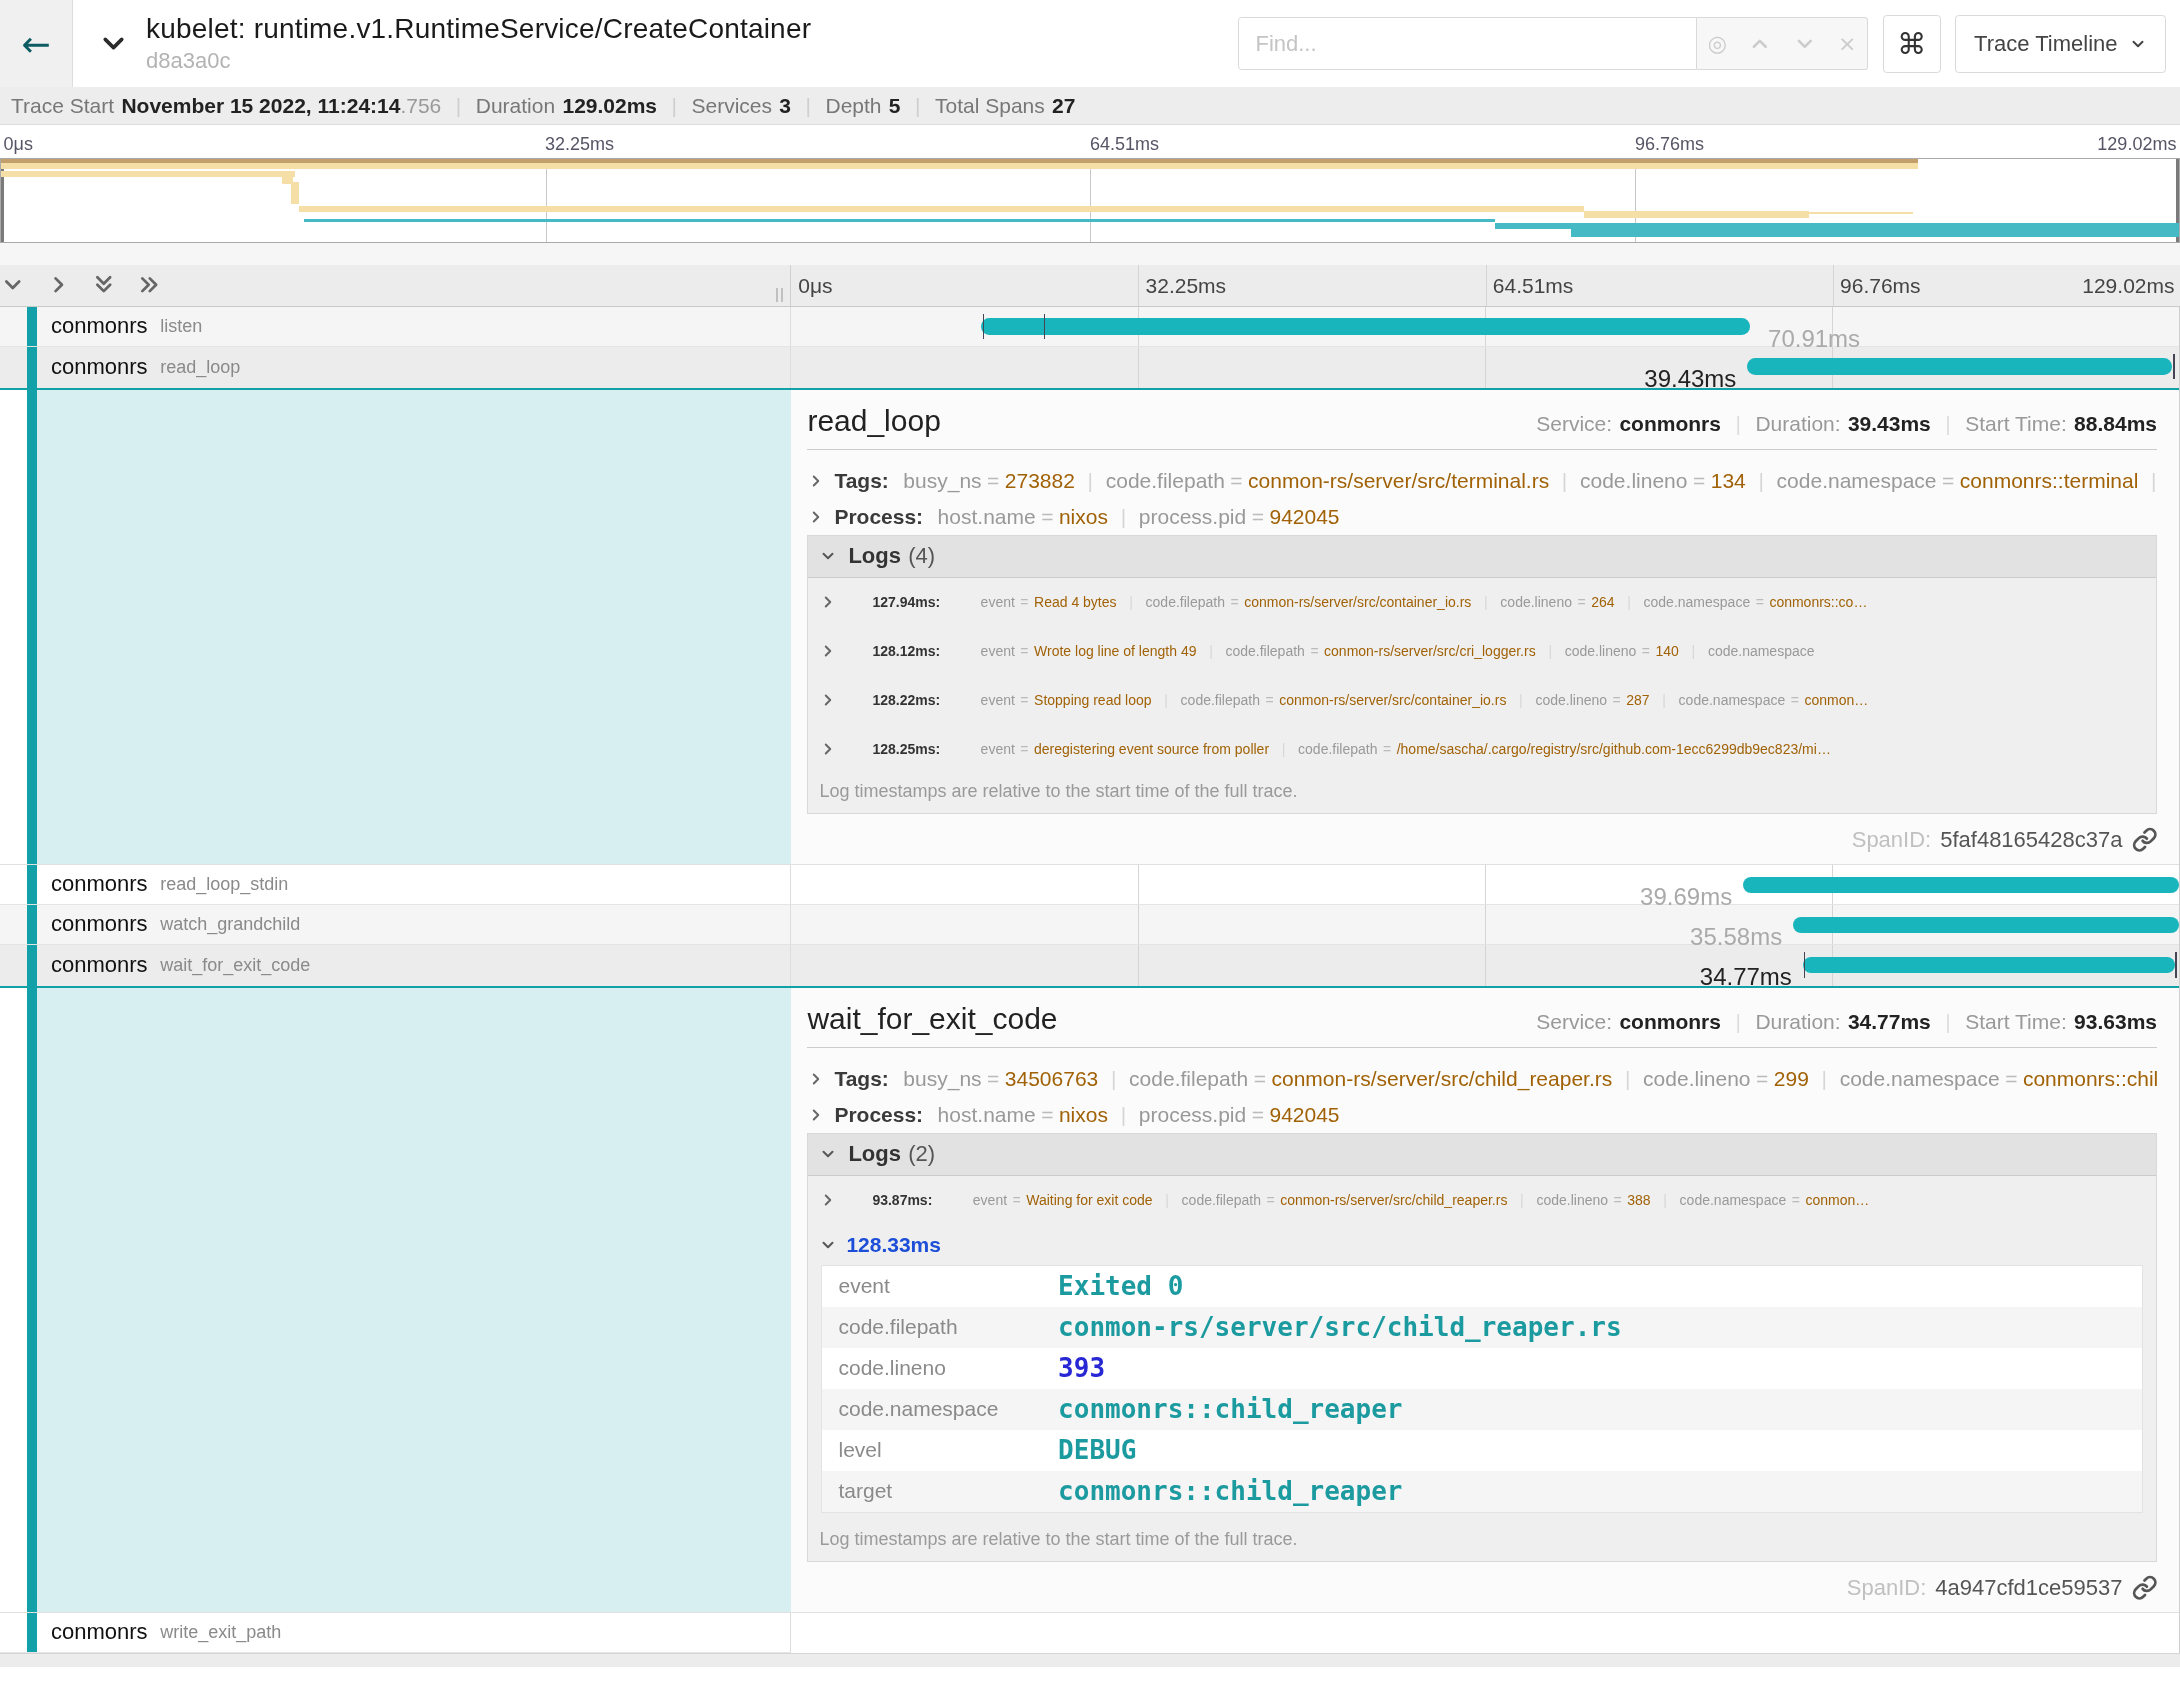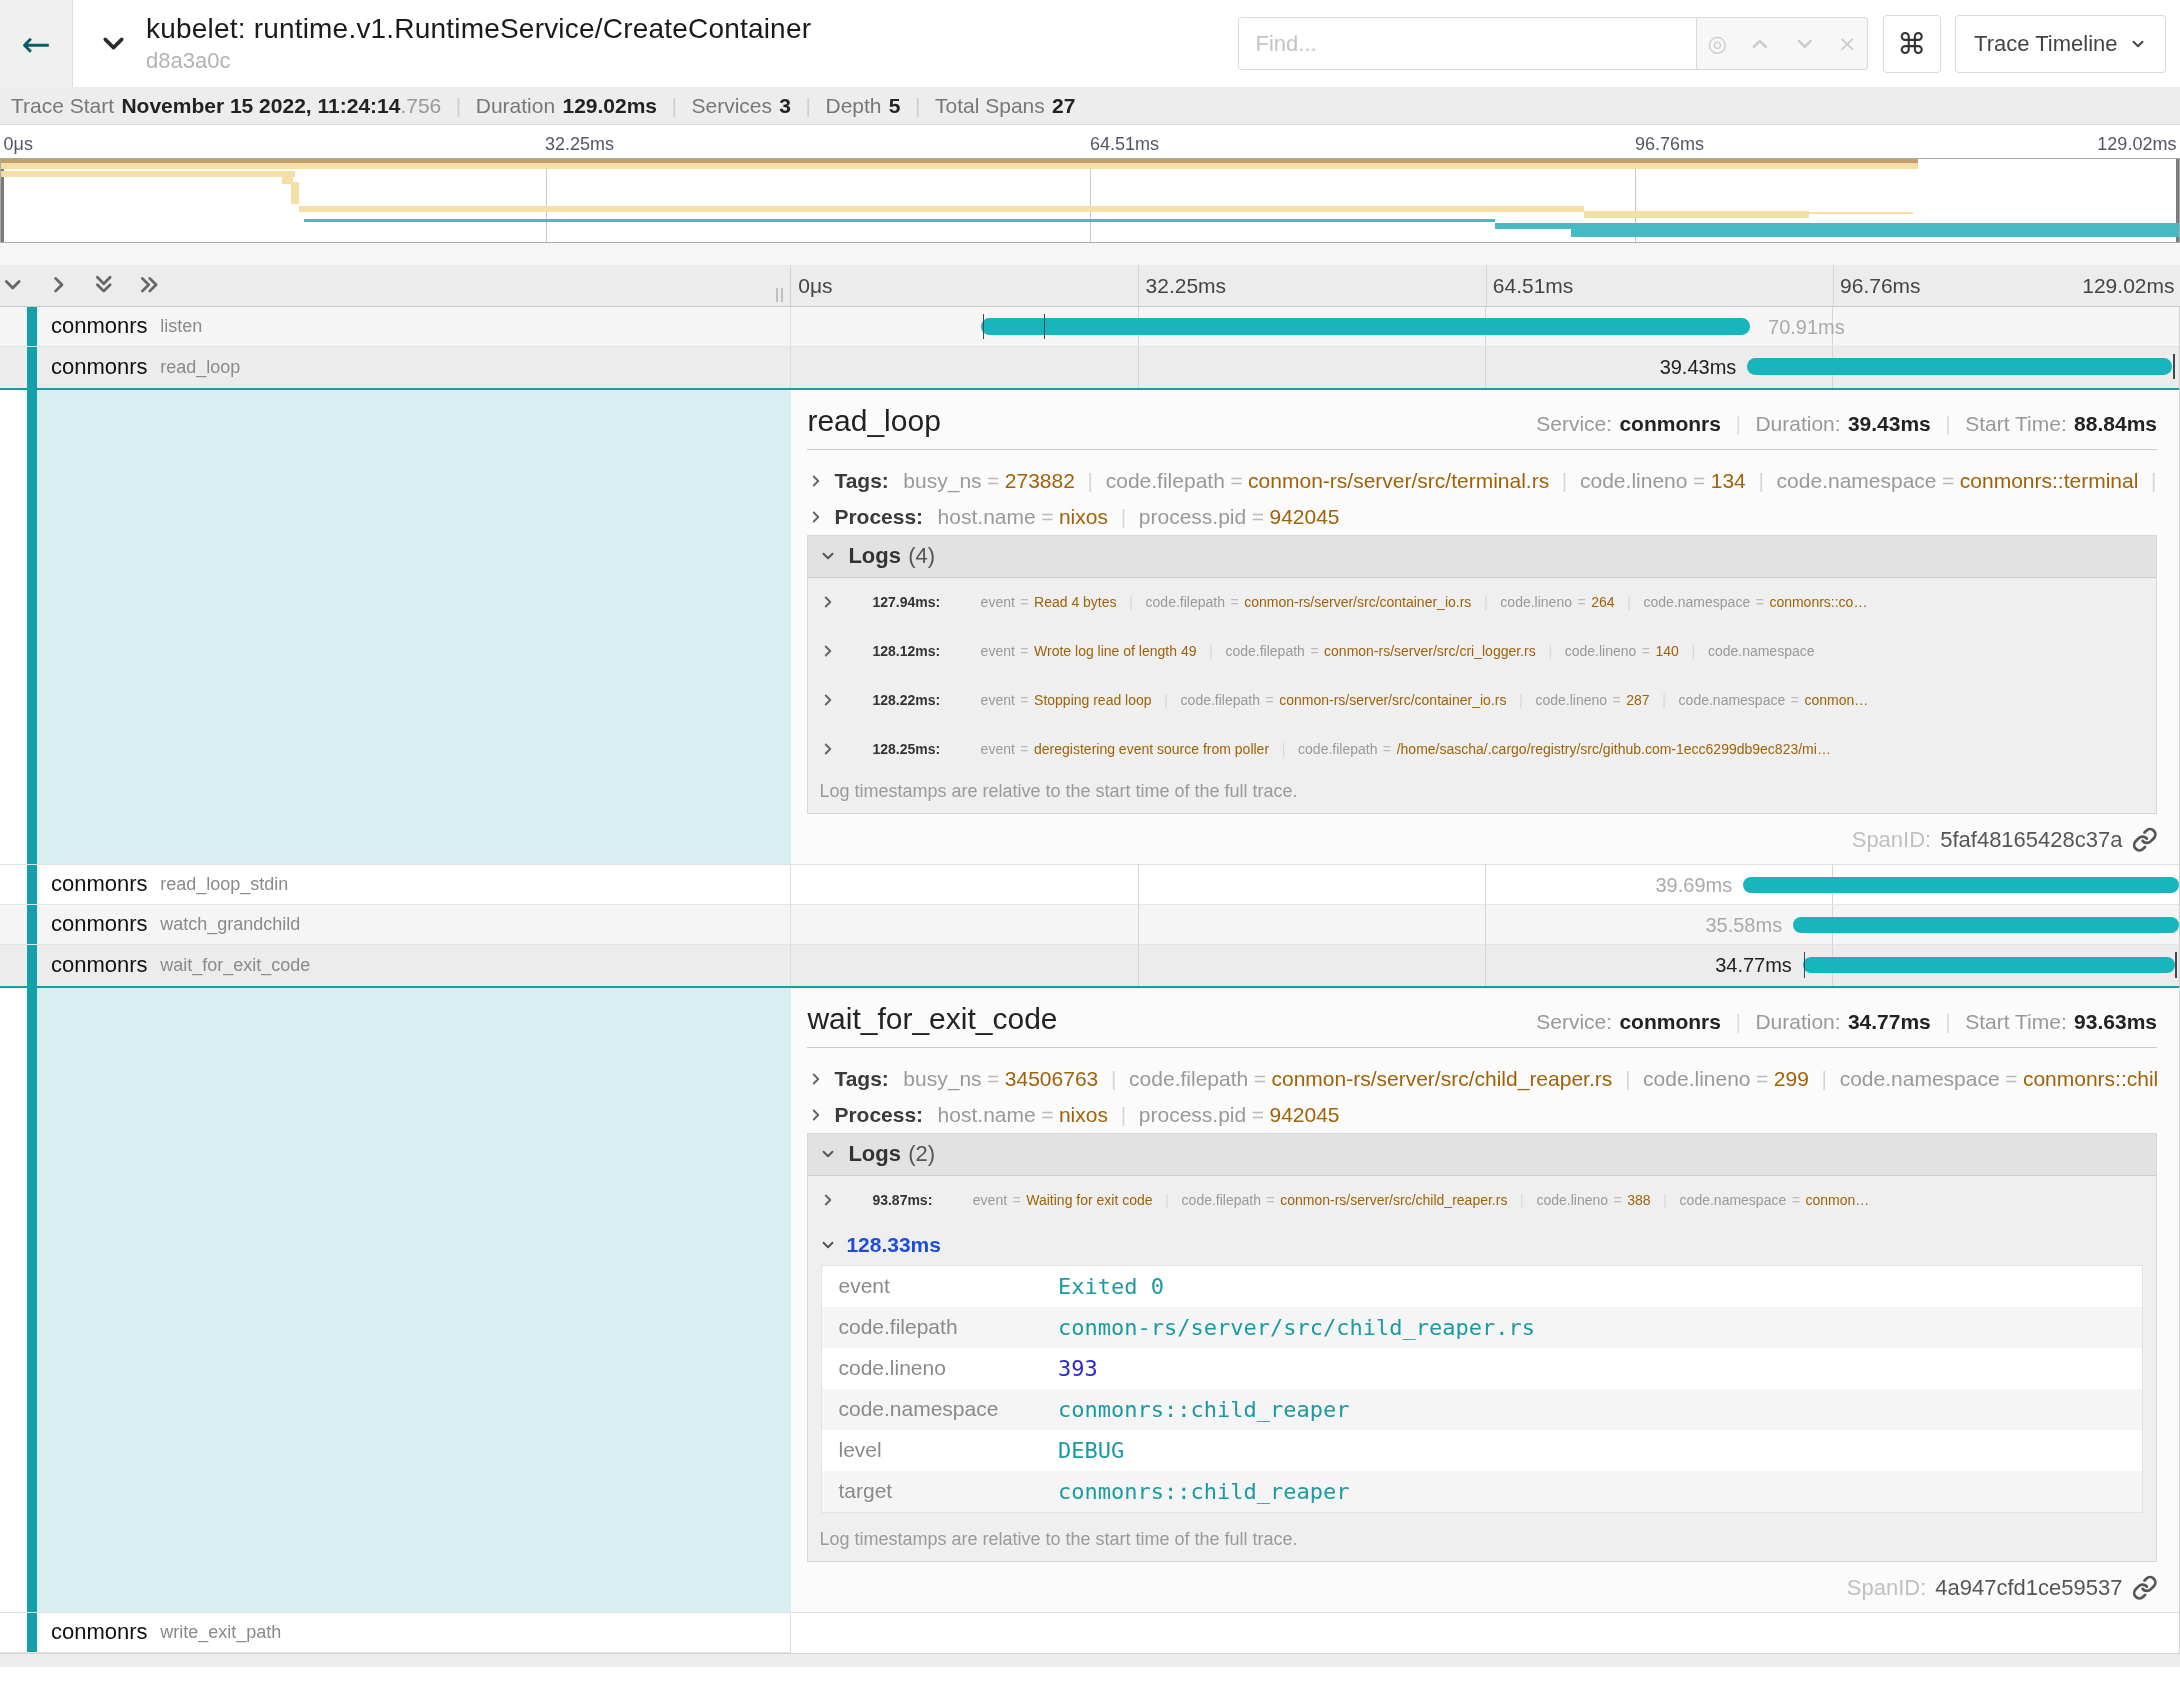--- a/index.html
+++ b/index.html
@@ -62,21 +62,21 @@
   .span-row.sel .name-cell { border-bottom:none; }
   .span-row.shade .name-cell, .span-row.shade .tl-cell { background:#f5f5f5; }
   .span-row.sel .name-cell, .span-row.sel .tl-cell { background:#ececec; }
   .accent { position:absolute; left:27px; top:0; bottom:0; width:10px; background:#12a1a8; }
   .svc { margin-left:51px; font-size:22px; color:#111; }
   .op { margin-left:12.7px; font-size:18px; color:#8a8a8a; }
   .tl-cell { flex:1; position:relative; border-bottom:0.9px solid #e4e4e4; }
   .span-row.sel .tl-cell { border-bottom:none; }
   .bar { position:absolute; top:11.8px; height:16.4px; background:#19b5bc; border-radius:8.2px; }
   .bar-tick { position:absolute; top:7.3px; width:1.8px; height:25.5px; background:#445; }
-  .dur { position:absolute; top:9px; font-size:20px; color:#aaa; white-space:nowrap; }
+  .dur { position:absolute; top:18px; font-size:24px; color:#aaa; white-space:nowrap; }
   .dur.dark { color:#222; }
 
   
   .detail-row { display:flex; border-bottom:0.9px solid #e0e0e0; }
   .detail-left { width:791px; background:#fff; position:relative; flex-shrink:0; }
   .detail-left .fill { position:absolute; left:37px; right:0; top:0; bottom:0; background:#d8eff1; }
   .detail-left .accent { left:27px; }
   .detail-main { flex:1; background:#fbfbfb; padding:14.5px 22px 11px 16.4px; overflow:hidden; }
   .dhead { display:flex; align-items:baseline; }
   .dtitle { font-size:30px; color:#222; flex:1; }
@@ -106,21 +106,21 @@
   .log-row .chev { color:#666; margin-right:9px; flex-shrink:0; display:flex; }
   .log-row .ltime { font-weight:bold; color:#333; margin-right:14.5px; flex-shrink:0; }
   .log-note { font-size:18px; color:#9a9a9a; padding:7.3px 11px 11px 11px; }
   .log-sub { display:flex; align-items:center; height:40px; padding:0 11px; font-size:21px; cursor:pointer; }
   .log-sub .chev { color:#555; margin-right:9px; display:flex; }
   .log-sub b { color:#1d4ed8; }
   .kv-table { margin:0 12.7px 9px 12.7px; background:#fff; border:0.9px solid #e3e3e3; }
   .tbl-row { display:flex; height:41px; align-items:center; font-size:21px; }
   .tbl-row:nth-child(even) { background:#f5f5f5; }
   .tbl-row .tk { width:236px; padding-left:16.4px; color:#8a8a8a; flex-shrink:0; }
-  .tbl-row .tv { font-family:"DejaVu Sans Mono", monospace; font-size:22px; }
+  .tbl-row .tv { font-family:"DejaVu Sans Mono", monospace; font-size:26px;font-weight:bold; }
   .tv.str { color:#1b9aa0; }
   .tv.num { color:#2727d4; }
 
   .spanid-line { display:flex; justify-content:flex-end; align-items:center; gap:9px; margin-top:12.7px; font-size:22px; }
   .spanid-line .sl { color:#c0c0c0; }
   .spanid-line .sv { color:#555; }
   .link-icon { color:#555; display:flex; cursor:pointer; }
 
   .bottom-strip { height:14.5px; background:#ececec; border-top:0.9px solid #d5d5d5; }
   svg.ic { stroke:currentColor; fill:none; stroke-width:2.6; stroke-linecap:round; stroke-linejoin:round; }

